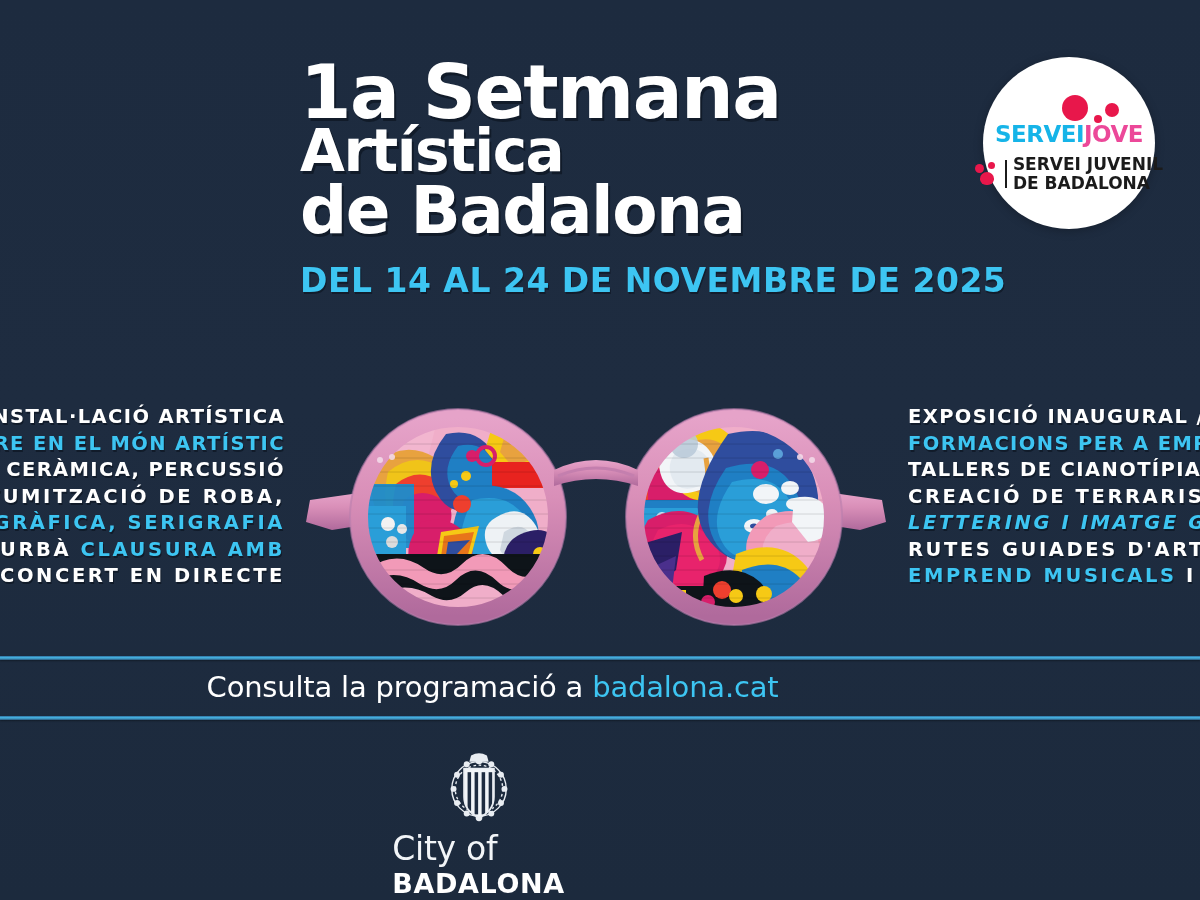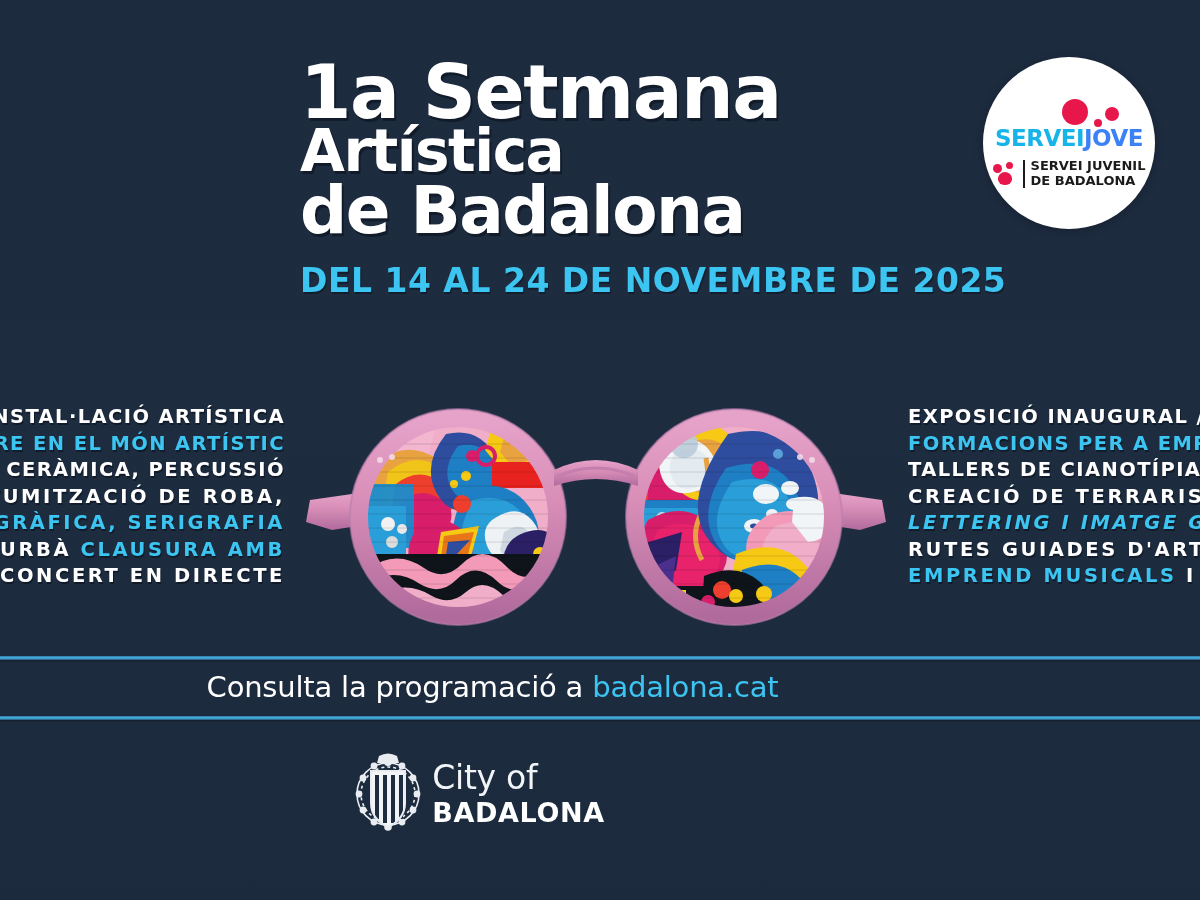--- a/index.html
+++ b/index.html
@@ -60,34 +60,34 @@
   .badge-dots .d1{width:26px;height:26px;left:58px;top:2px;}
   .badge-dots .d2{width:8px;height:8px;left:90px;top:22px;}
   .badge-dots .d3{width:14px;height:14px;left:101px;top:10px;}
 
   .badge-wordmark{
     font-family:"DejaVu Sans", sans-serif;
     font-weight:bold;font-size:23px;letter-spacing:-0.5px;
     margin-top:-4px;line-height:1;
   }
   .badge-wordmark .badiu{color:#16b4e8;}
-  .badge-wordmark .jove{color:#3b82f6;text-align:right;}
+  .badge-wordmark .jove{color:#ec4899;text-align:right;}
 
   .badge-sub{
     display:flex;align-items:center;gap:6px;margin-top:9px;
   }
   .badge-paw{position:relative;width:24px;height:24px;flex:0 0 24px;}
   .badge-paw i{position:absolute;background:#e8174b;border-radius:50%;display:block;}
   .badge-paw .p1{width:9px;height:9px;left:0px;top:2px;}
   .badge-paw .p2{width:7px;height:7px;left:13px;top:0px;}
   .badge-paw .p3{width:14px;height:13px;left:5px;top:10px;border-radius:50% 50% 45% 45%;}
   .badge-rule{width:2px;height:28px;background:#1b1b1b;flex:0 0 2px;}
   .badge-sub-txt{
     font-family:"DejaVu Sans", sans-serif;
-    font-weight:bold;font-size:13px;color:#1b1b1b;
+    font-weight:bold;font-size:17px;color:#1b1b1b;
     line-height:1.12;letter-spacing:0px;white-space:nowrap;
   }
 
   
   .side{
     position:absolute;top:404px;
     font-family:"DejaVu Sans", sans-serif;
     font-weight:bold;
     font-size:19.5px;
     line-height:26.5px;
@@ -125,21 +125,21 @@
     display:flex;align-items:center;justify-content:center;
     font-family:"DejaVu Sans", sans-serif;
     font-size:29px;font-weight:500;
     color:#ffffff;letter-spacing:-0.2px;
   }
   .cta .link{color:#3dc5f2;margin-left:9px;}
 
   
   .city{
     position:absolute;left:0;top:752px;width:957px;
-    display:flex;align-items:center;justify-content:center;gap:8px;
+    display:flex;align-items:center;justify-content:center;gap:8px;flex-direction:column;
   }
   .crest{width:72px;height:82px;flex:0 0 72px;}
   .city-txt{display:flex;flex-direction:column;line-height:1;}
   .city-of{
     font-family:"DejaVu Sans", sans-serif;
     font-size:33px;font-weight:400;color:#f2f5f8;letter-spacing:-0.3px;
   }
   .city-name{
     font-family:"DejaVu Sans", sans-serif;
     font-size:27px;font-weight:bold;color:#ffffff;letter-spacing:0.6px;

